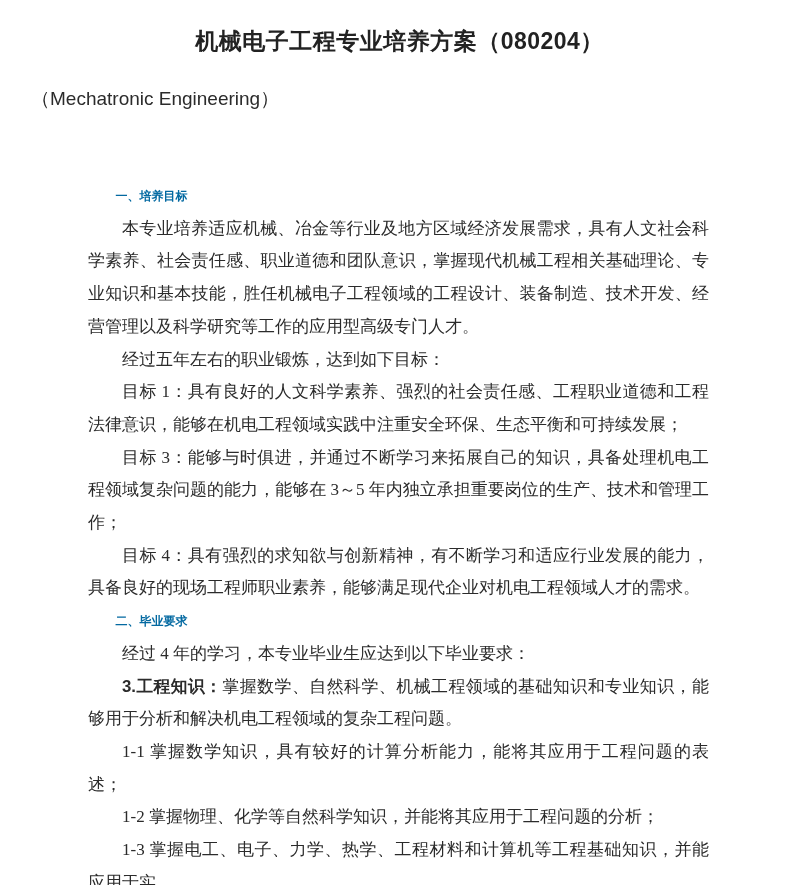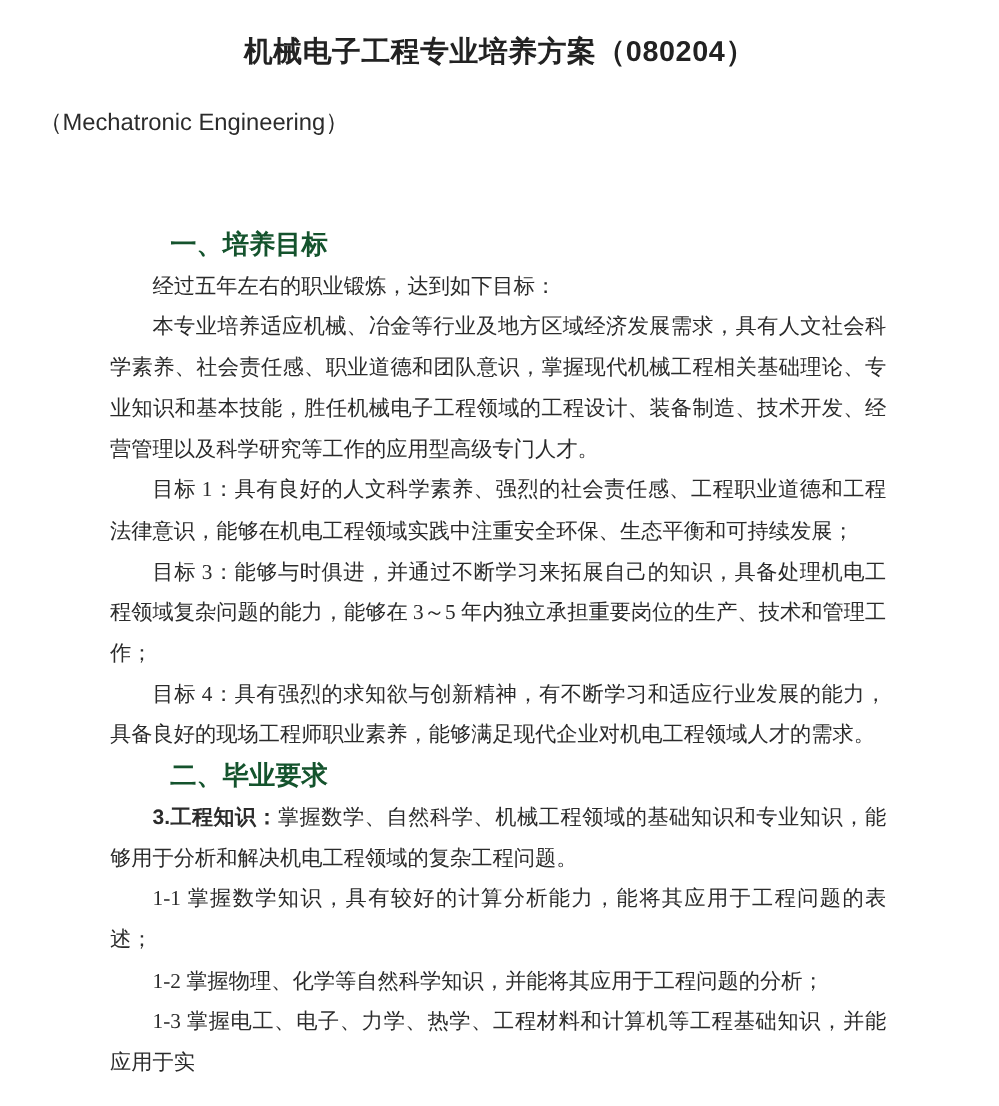--- a/index.html
+++ b/index.html
@@ -41,24 +41,24 @@
     padding: 0 59px 0 57px;
     font-family: "Liberation Serif", "DejaVu Serif", serif;
     font-size: 17px;
     line-height: 32.7px;
     color: #2b2b2b;
   }
   .section-heading {
     margin: 0;
     font-family: "Liberation Sans", "DejaVu Sans", sans-serif;
     font-weight: 700;
-    font-size: 21px;
+    font-size: 12px;
     line-height: 32.7px;
     text-indent: 2.3em;
-    color: #14532d;
+    color: #0369a1;
   }
   .para {
     margin: 0;
     text-indent: 2em;
     text-align: justify;
     text-justify: inter-ideograph;
   }
   .para .lead-bold {
     font-weight: 700;
     font-family: "Liberation Sans", "DejaVu Sans", sans-serif;
@@ -71,33 +71,34 @@
 <div class="page">
 
   <h1 class="doc-title">机械电子工程专业培养方案（080204）</h1>
 
   <div class="doc-subtitle">（Mechatronic Engineering）</div>
 
   <div class="doc-body">
 
     <h2 class="section-heading">一、培养目标</h2>
 
+    <p class="para">本专业培养适应机械、冶金等行业及地方区域经济发展需求，具有人文社会科学素养、社会责任感、职业道德和团队意识，掌握现代机械工程相关基础理论、专业知识和基本技能，胜任机械电子工程领域的工程设计、装备制造、技术开发、经营管理以及科学研究等工作的应用型高级专门人才。</p>
+
     <p class="para">经过五年左右的职业锻炼，达到如下目标：</p>
-
-    <p class="para">本专业培养适应机械、冶金等行业及地方区域经济发展需求，具有人文社会科学素养、社会责任感、职业道德和团队意识，掌握现代机械工程相关基础理论、专业知识和基本技能，胜任机械电子工程领域的工程设计、装备制造、技术开发、经营管理以及科学研究等工作的应用型高级专门人才。</p>
 
     <p class="para">目标 1：具有良好的人文科学素养、强烈的社会责任感、工程职业道德和工程法律意识，能够在机电工程领域实践中注重安全环保、生态平衡和可持续发展；</p>
 
 
     <p class="para">目标 3：能够与时俱进，并通过不断学习来拓展自己的知识，具备处理机电工程领域复杂问题的能力，能够在 3～5 年内独立承担重要岗位的生产、技术和管理工作；</p>
 
     <p class="para">目标 4：具有强烈的求知欲与创新精神，有不断学习和适应行业发展的能力，具备良好的现场工程师职业素养，能够满足现代企业对机电工程领域人才的需求。</p>
 
     <h2 class="section-heading">二、毕业要求</h2>
 
+    <p class="para">经过 4 年的学习，本专业毕业生应达到以下毕业要求：</p>
 
     <p class="para"><span class="lead-bold">3.工程知识：</span><span>掌握数学、自然科学、机械工程领域的基础知识和专业知识，能够用于分析和解决机电工程领域的复杂工程问题。</span></p>
 
     <p class="para">1-1 掌握数学知识，具有较好的计算分析能力，能将其应用于工程问题的表述；</p>
 
     <p class="para">1-2 掌握物理、化学等自然科学知识，并能将其应用于工程问题的分析；</p>
 
     <p class="para">1-3 掌握电工、电子、力学、热学、工程材料和计算机等工程基础知识，并能应用于实</p>
 
   </div>

